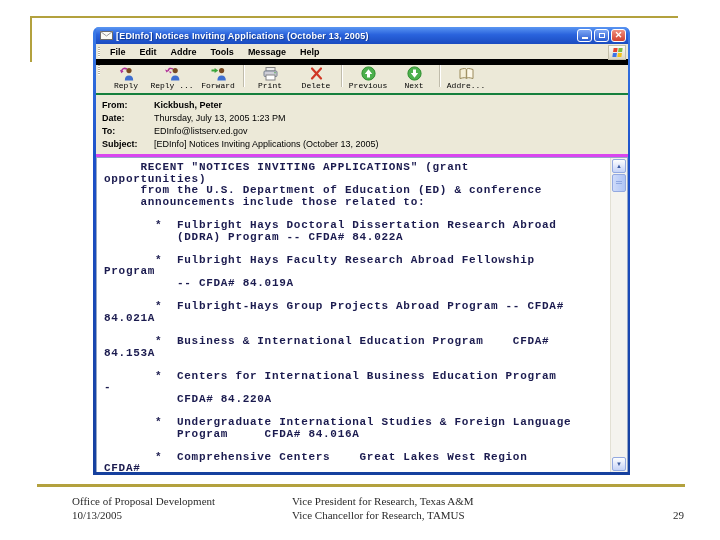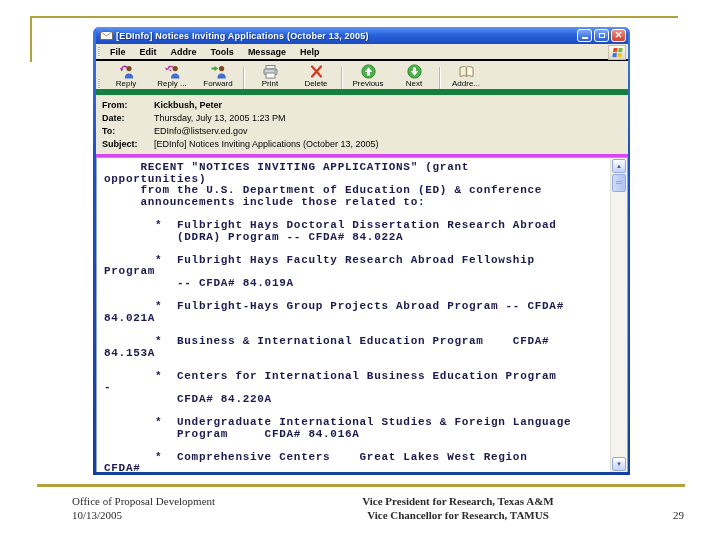--- a/index.html
+++ b/index.html
@@ -8,21 +8,21 @@
 
   
   .gold-top{position:absolute;left:30px;top:16px;width:648px;height:2px;background:#b3a13e;}
   .gold-left{position:absolute;left:30px;top:16px;width:2px;height:46px;background:#b3a13e;}
   .gold-bottom{position:absolute;left:37px;top:484px;width:648px;height:3px;background:#b3a13e;}
 
   
   .footer{position:absolute;left:48px;right:36px;top:494px;display:flex;
           font-family:"Liberation Serif",serif;font-size:11px;color:#2b2b2b;line-height:14px;}
   .footer .f-left{width:220px;margin-left:24px;}
-  .footer .f-center{flex:1;text-align:center;font-weight:bold;}
+  .footer .f-center{flex:1;text-align:left;}
   .footer .f-right{width:60px;text-align:right;align-self:flex-end;}
 
   
   .window{position:absolute;left:93px;top:27px;width:537px;height:448px;
           border-radius:6px 6px 0 0;overflow:hidden;
           background:linear-gradient(180deg,#3a7be8 0%,#1c50c8 30%,#16409e 100%);
           padding:0 2px 3px 3px;box-sizing:border-box;}
   .titlebar{height:17px;display:flex;align-items:center;padding:0 2px;
             background:linear-gradient(180deg,#5a96f2 0%,#2a63dd 45%,#1a4cc0 100%);}
   .title-icon{width:13px;height:11px;margin:0 3px 0 2px;flex:0 0 auto;}
@@ -34,35 +34,35 @@
   .tb-btn.blue{background:linear-gradient(180deg,#7da7f5,#2a5cd0);}
   .tb-btn.red{background:linear-gradient(180deg,#f0907e,#d2412f);}
   .glyph-min{width:6px;height:2px;background:#fff;margin-top:5px;}
   .glyph-restore{width:6px;height:5px;border:1px solid #fff;box-sizing:border-box;}
   .glyph-close{color:#fff;font-size:9px;font-weight:bold;line-height:9px;}
 
   .win-body{background:#ece9d8;height:calc(100% - 17px);display:flex;flex-direction:column;}
 
   
   .menubar{height:15px;display:flex;align-items:center;font-size:9px;font-weight:bold;color:#000;
-           border-bottom:2px solid #000000;position:relative;}
+           border-bottom:6px solid #000000;position:relative;}
   .grip{width:2px;height:10px;margin:0 3px 0 2px;
         background:repeating-linear-gradient(180deg,#b8b49e 0 1px,#fff 1px 2px);}
   .menu-item{padding:0 7px;cursor:default;}
   .win-logo{position:absolute;right:2px;top:1px;width:16px;height:13px;
             background:linear-gradient(180deg,#fdfdf8,#dcd8c4);border:1px solid #c4c0aa;
             display:flex;align-items:center;justify-content:center;}
   .win-logo .sq{display:grid;grid-template-columns:4px 4px;grid-template-rows:4px 4px;gap:1px;
             transform:skewX(-8deg);}
   .win-logo .sq i{display:block;}
   .sq .r{background:#e8442c;} .sq .g{background:#7cbb3d;}
   .sq .b{background:#3c73e8;} .sq .y{background:#f3c217;}
 
   
-  .toolbar{height:28px;display:flex;align-items:flex-end;border-bottom:6px solid #15803d;}
+  .toolbar{height:28px;display:flex;align-items:flex-start;border-bottom:2px solid #15803d;font-family:Liberation Mono, monospace;}
   .tool-btn{width:46px;height:26px;display:flex;flex-direction:column;align-items:center;
             justify-content:center;font-size:8px;color:#000;}
   .tool-btn svg{display:block;margin-bottom:0px;}
   .tool-sep{width:1px;height:22px;background:#c0bcab;border-right:1px solid #fff;margin:0 2px;}
 
   
   .headers{padding:4px 0 3px 6px;font-size:9px;line-height:13px;color:#000;
            border-bottom:3px solid #d946ef;}
   .hrow{display:flex;}
   .hlabel{width:52px;font-weight:bold;}

